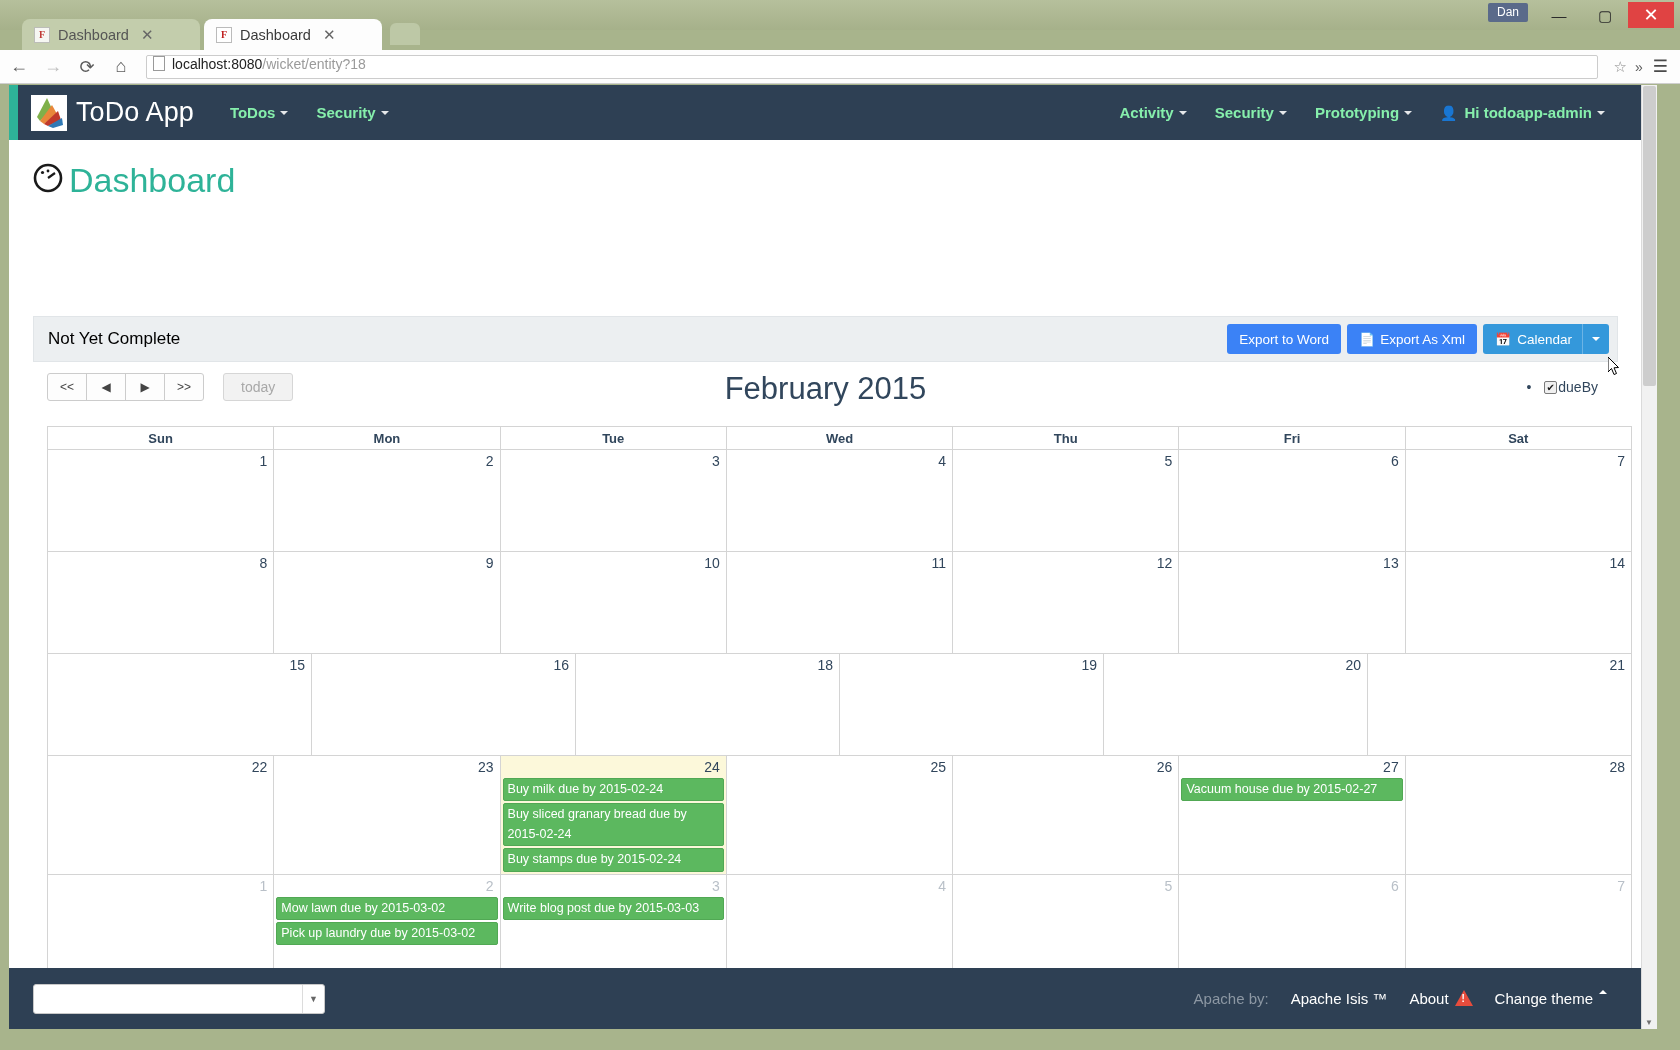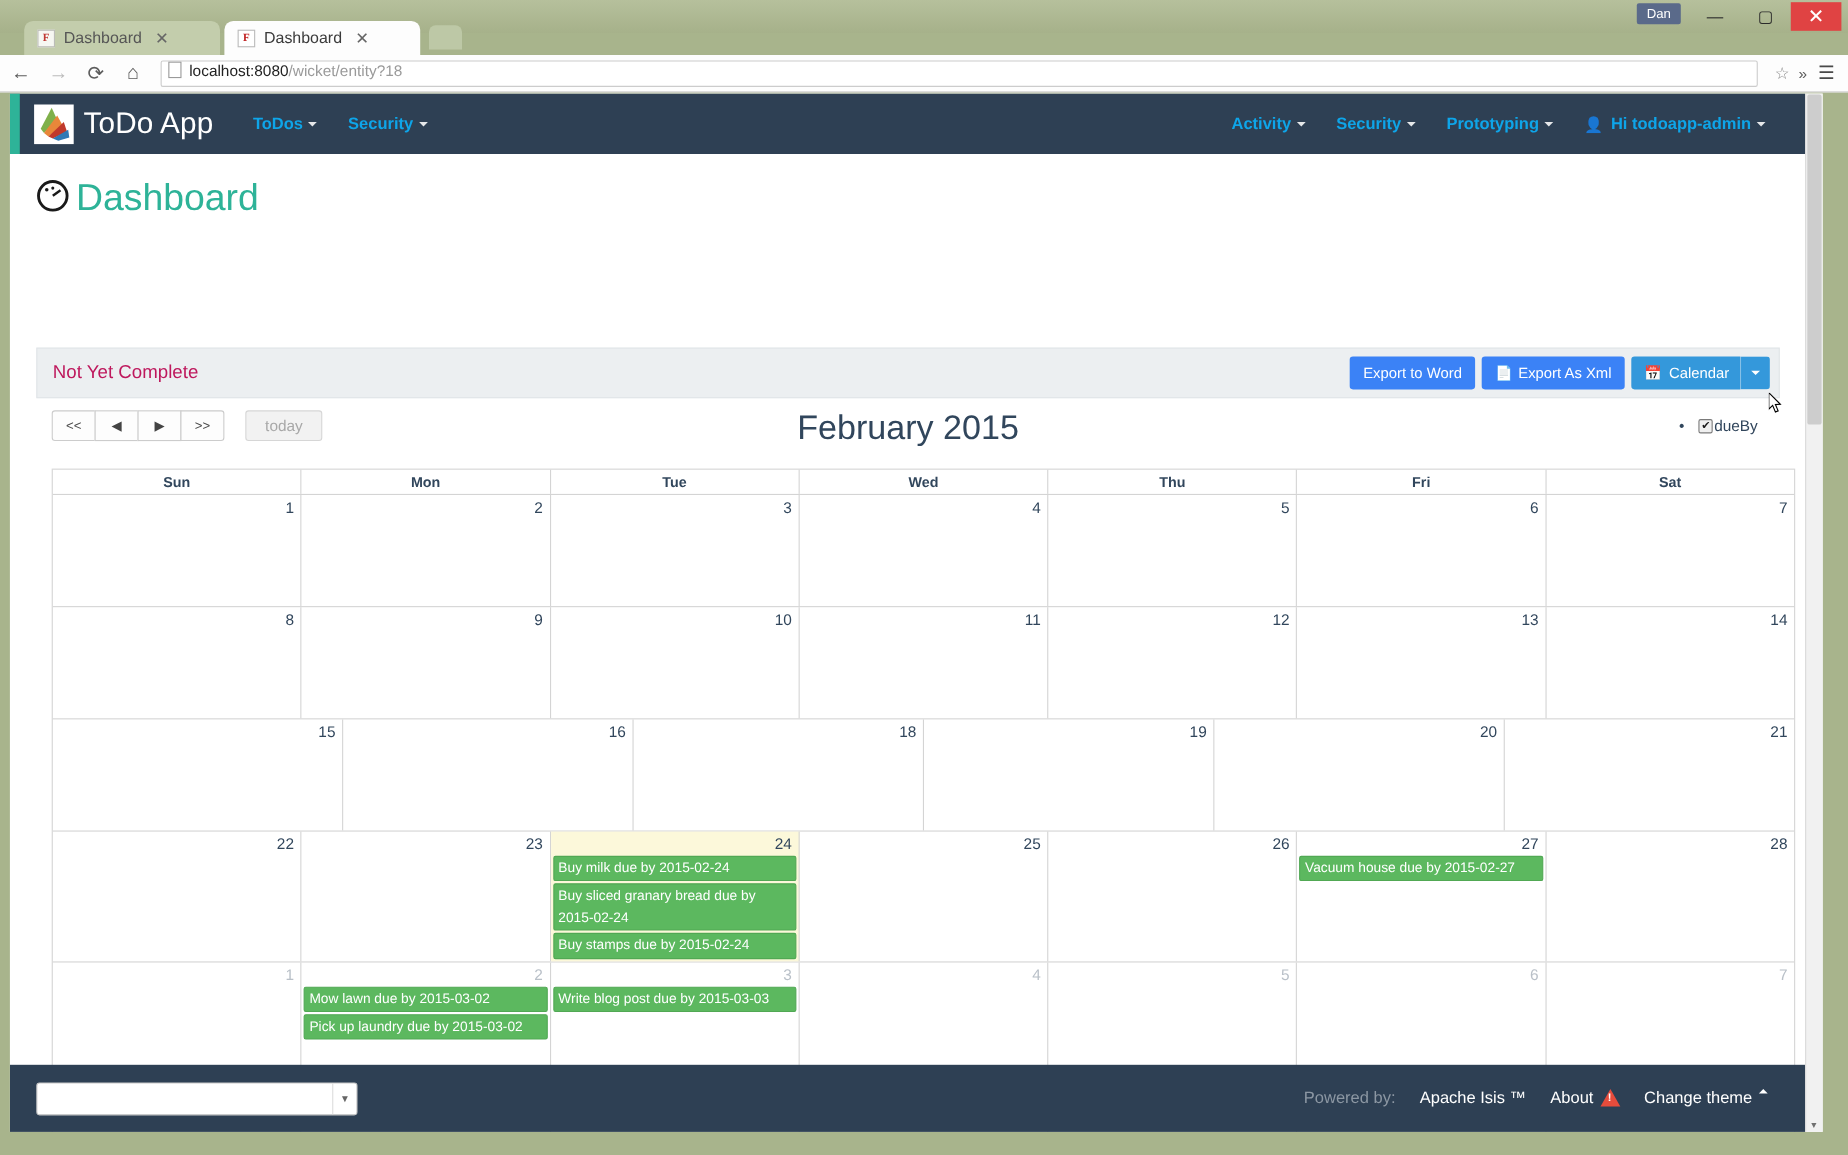--- a/index.html
+++ b/index.html
@@ -134,21 +134,21 @@
     overflow: hidden; margin-right: 9px;
   }
   #brand-logo svg { display:block; }
   #brand-text {
     color: #ffffff; font-size: 27px; font-weight: 300; letter-spacing: .1px;
   }
   .nav-menu {
     display: flex; align-items: center; height: 55px;
   }
   .nav-item {
-    color: #0ea5e9; font-size: 15px; font-weight: bold;
+    color: #86efac; font-size: 15px; font-weight: bold;
     padding: 0 14px; height: 55px;
     display: flex; align-items: center; white-space: nowrap;
   }
   .caret {
     display: inline-block; width: 0; height: 0; margin-left: 5px;
     border-left: 4px solid transparent; border-right: 4px solid transparent;
     border-top: 4px solid #e6e8ea;
   }
   #nav-left { margin-left: 22px; }
   #nav-right { margin-left: auto; margin-right: 22px; }
@@ -165,21 +165,21 @@
   }
 
   
   #panel-header {
     position: absolute; left: 24px; top: 231px;
     width: 1585px; height: 46px;
     background: #eceff1; border: 1px solid #e1e5e8;
     display: flex; align-items: center;
   }
   #panel-caption {
-    margin-left: 14px; font-size: 17px; color: #be185d; font-weight: normal;
+    margin-left: 14px; font-size: 17px; color: #000000; font-weight: normal;
   }
   #panel-actions {
     margin-left: auto; margin-right: 8px;
     display: flex; align-items: center; gap: 6px;
   }
   .btn {
     height: 30px; border-radius: 3px; border: none;
     display: flex; align-items: center; justify-content: center;
     font-size: 13.5px; padding: 0 12px; color: #fff; white-space: nowrap;
   }
@@ -662,21 +662,21 @@
           </div>
         </div>
     </div>
 
     <div id="footer">
       <div id="footer-select">
         <span class="sel-value"></span>
         <span class="sel-arrow">▼</span>
       </div>
       <div id="footer-right">
-        <span class="foot-muted">Powered by:</span>
+        <span class="foot-muted">Apache by:</span>
         <span class="foot-link">Apache Isis ™</span>
         <span style="display:flex;align-items:flex-start">
           <span class="foot-link">About</span>
           <span id="warn-tri"></span>
         </span>
         <span style="display:flex;">
           <span class="foot-link">Change theme</span>
           <span class="caret-up"></span>
         </span>
       </div>

